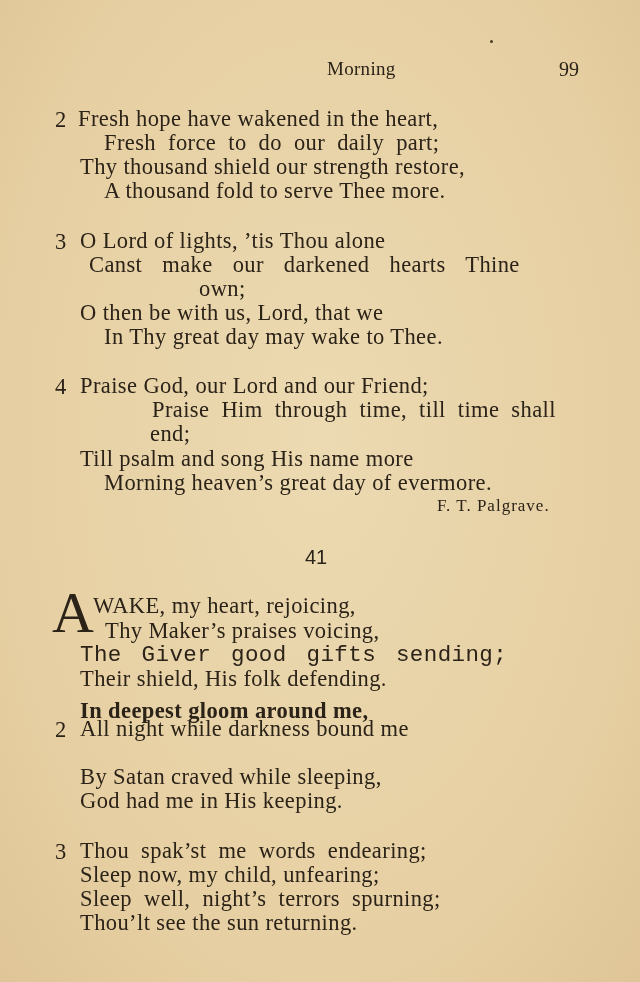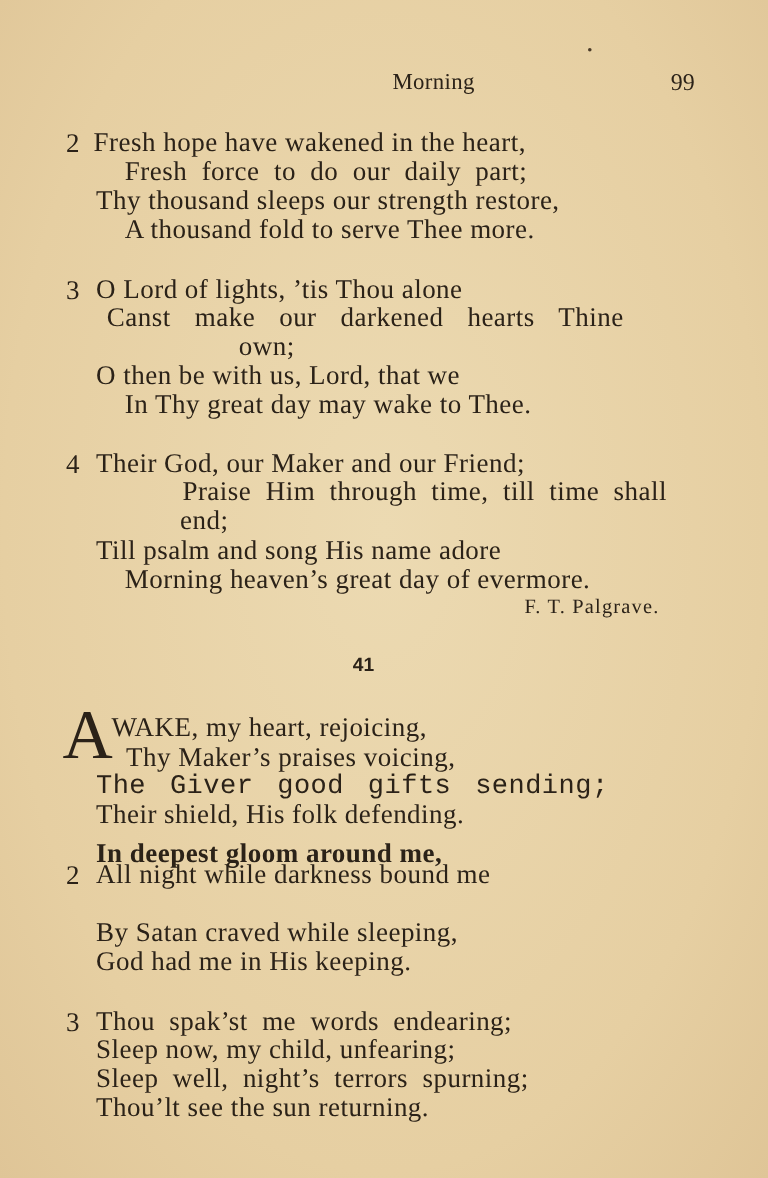--- a/index.html
+++ b/index.html
@@ -16,58 +16,58 @@
       color: #2b2218;
       position: relative;
     }
     .page { position: absolute; inset: 0; }
     .abs { position: absolute; white-space: nowrap; }
     .header-title { left: 279px; top: 58px; font-size: 19px; letter-spacing: 0.3px; margin-left: 48px; }
     .page-number { left: 559px; top: 58px; font-size: 20px; }
     .line { font-size: 22.5px; line-height: 24px; letter-spacing: 0.4px; }
     .num { font-size: 22.5px; }
     .attribution { left: 437px; top: 496px; font-size: 17px; letter-spacing: 1px; }
-    .hymn-number { left: 294px; top: 546px; font-size: 16px; font-family: "Liberation Sans", "DejaVu Sans", sans-serif; font-weight: bold; }
+    .hymn-number { left: 305px; top: 546px; font-size: 20px; font-family: "Liberation Sans", "DejaVu Sans", sans-serif; font-weight: normal; }
     .dropcap { left: 52px; top: 584px; font-size: 58px; line-height: 58px; font-family: "Liberation Serif", serif; }
     .wide { word-spacing: 6px; }
     .wider { word-spacing: 14px; }
     .dot { left: 490px; top: 40px; width: 3px; height: 3px; background: #4a3a28; border-radius: 50%; }
   </style>
 </head>
 <body>
 
 <div class="page">
   <div class="abs dot"></div>
 
   <div class="abs header-title">Morning</div>
   <div class="abs page-number">99</div>
 
   <div>
     <div class="abs num" style="left:55px; top:107px;">2</div>
     <div class="abs line" style="left:78px; top:107px;">Fresh hope have wakened in the heart,</div>
     <div class="abs line wide" style="left:104px; top:131px;">Fresh force to do our daily part;</div>
-    <div class="abs line" style="left:80px; top:155px;">Thy thousand sleeps our strength restore,</div>
+    <div class="abs line" style="left:80px; top:155px;">Thy thousand shield our strength restore,</div>
     <div class="abs line" style="left:104px; top:179px;">A thousand fold to serve Thee more.</div>
   </div>
 
   <div>
     <div class="abs num" style="left:55px; top:229px;">3</div>
     <div class="abs line" style="left:80px; top:229px;">O Lord of lights, ’tis Thou alone</div>
     <div class="abs line wider" style="left:89px; top:253px;">Canst make our darkened hearts Thine</div>
     <div class="abs line" style="left:199px; top:277px;">own;</div>
     <div class="abs line" style="left:80px; top:301px;">O then be with us, Lord, that we</div>
     <div class="abs line" style="left:104px; top:325px;">In Thy great day may wake to Thee.</div>
   </div>
 
   <div>
     <div class="abs num" style="left:55px; top:374px;">4</div>
-    <div class="abs line" style="left:80px; top:374px;">Their God, our Maker and our Friend;</div>
+    <div class="abs line" style="left:80px; top:374px;">Praise God, our Lord and our Friend;</div>
     <div class="abs line wide" style="left:104px; top:398px;margin-left:48px;">Praise Him through time, till time shall</div>
     <div class="abs line" style="left:150px; top:422px;">end;</div>
-    <div class="abs line" style="left:80px; top:447px;">Till psalm and song His name adore</div>
+    <div class="abs line" style="left:80px; top:447px;">Till psalm and song His name more</div>
     <div class="abs line" style="left:104px; top:471px;">Morning heaven’s great day of evermore.</div>
   </div>
 
   <div class="abs attribution">F. T. Palgrave.</div>
 
   <div class="abs hymn-number">41</div>
 
   <div>
     <div class="abs dropcap">A</div>
     <div class="abs line" style="left:93px; top:594px;">WAKE, my heart, rejoicing,</div>

